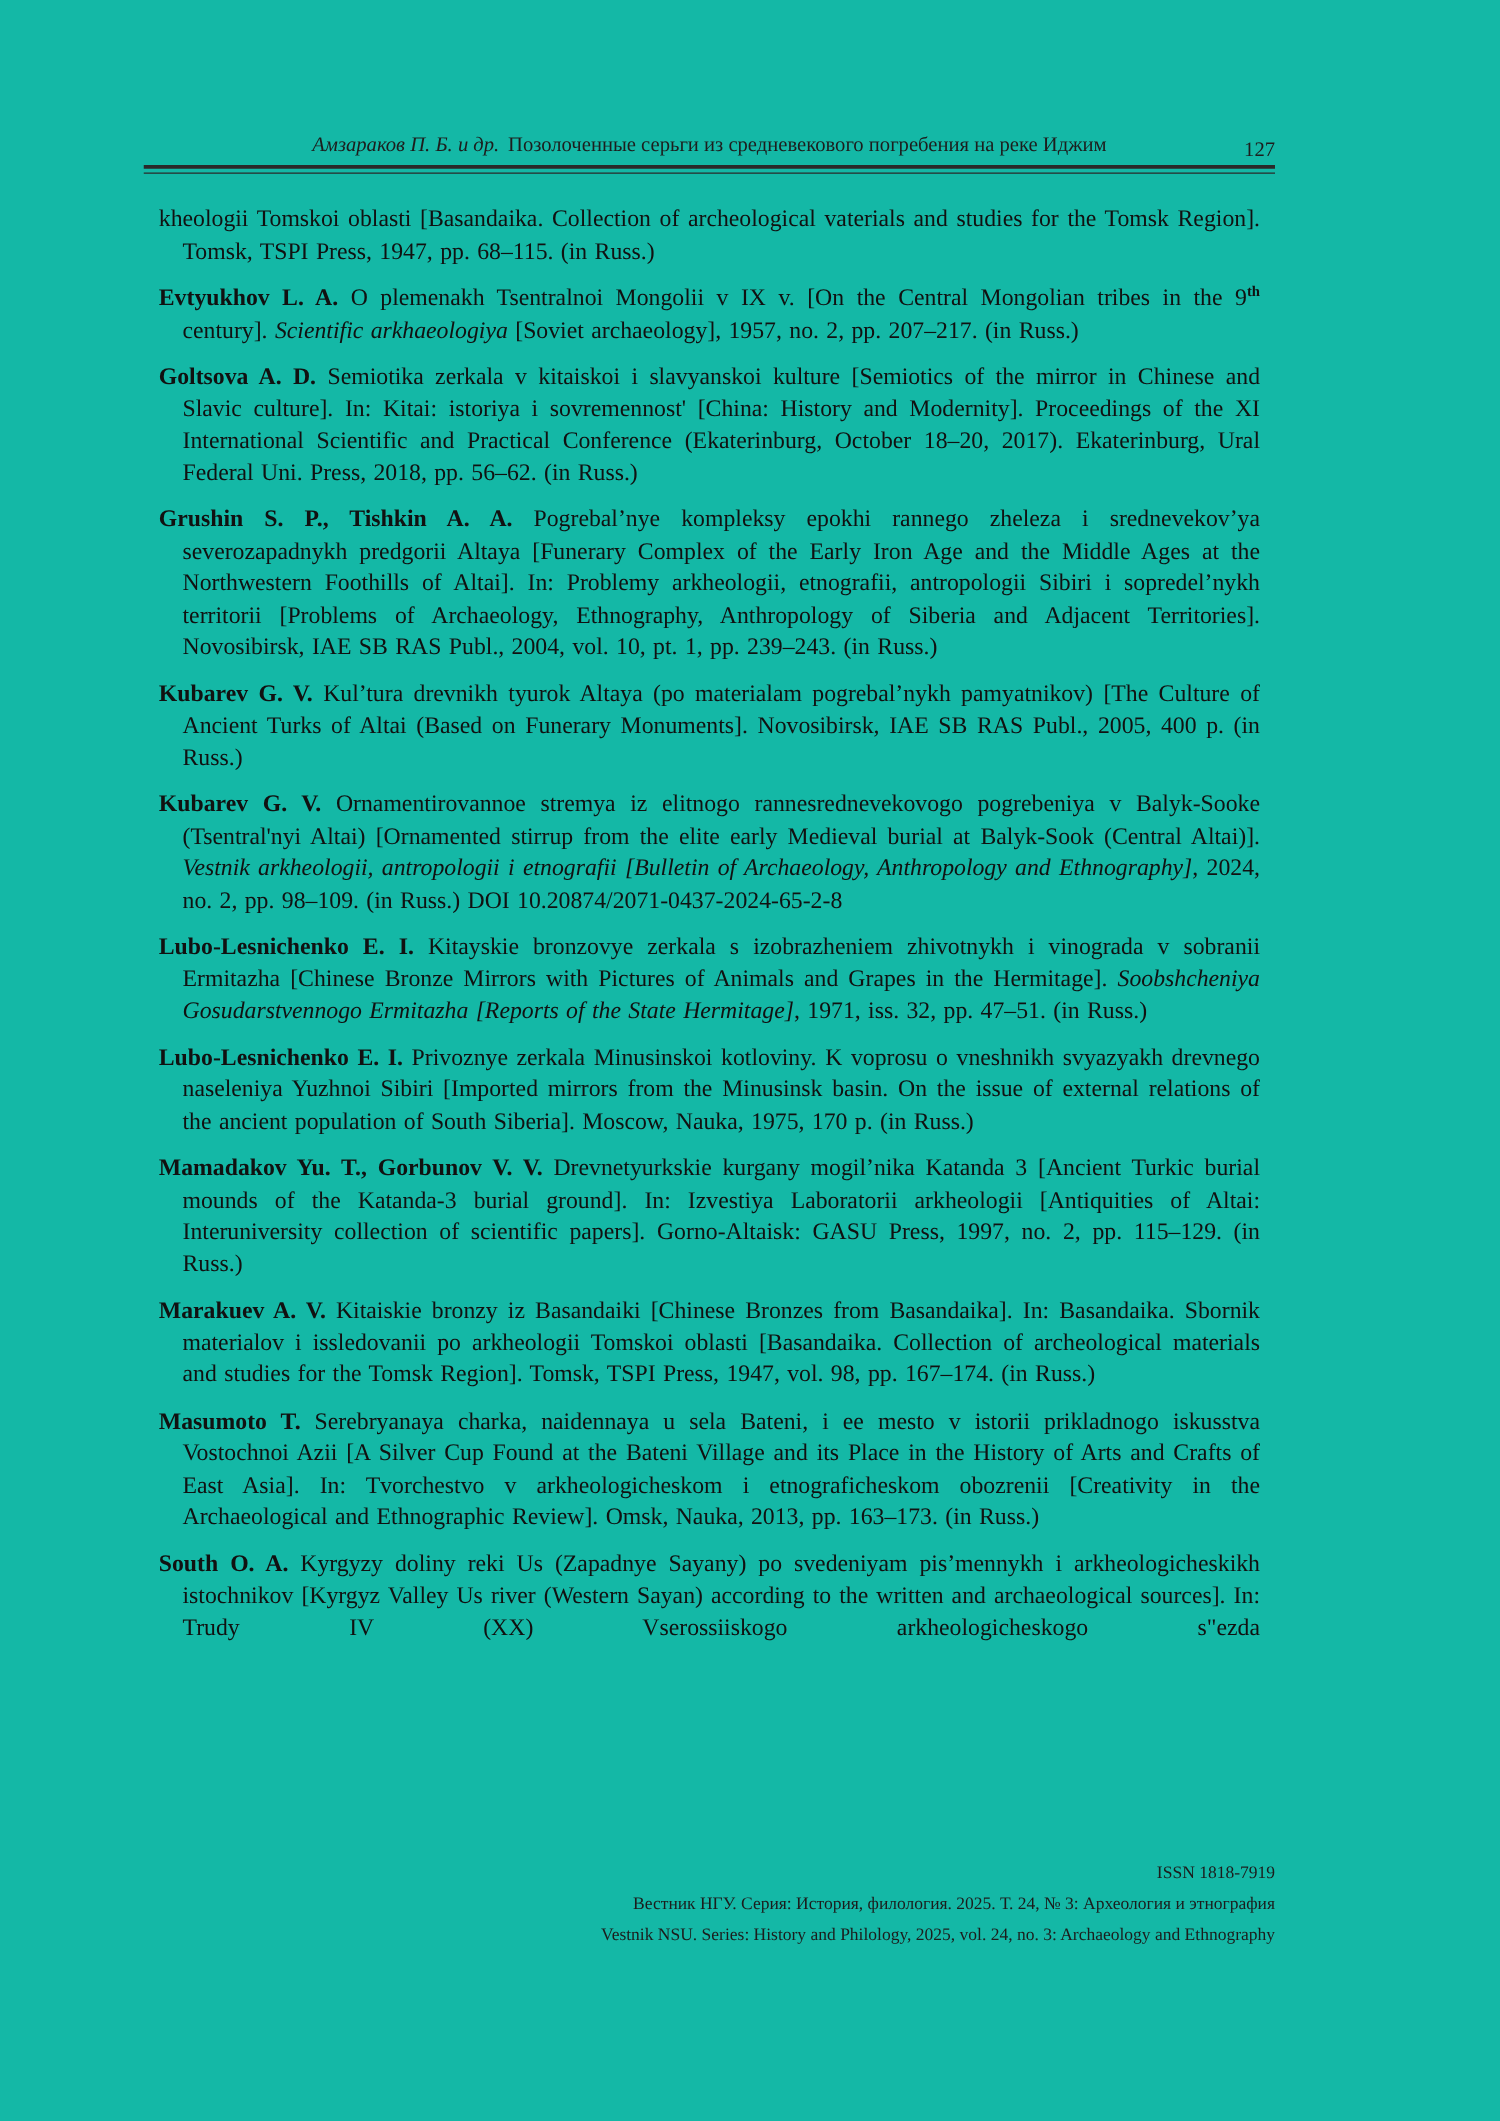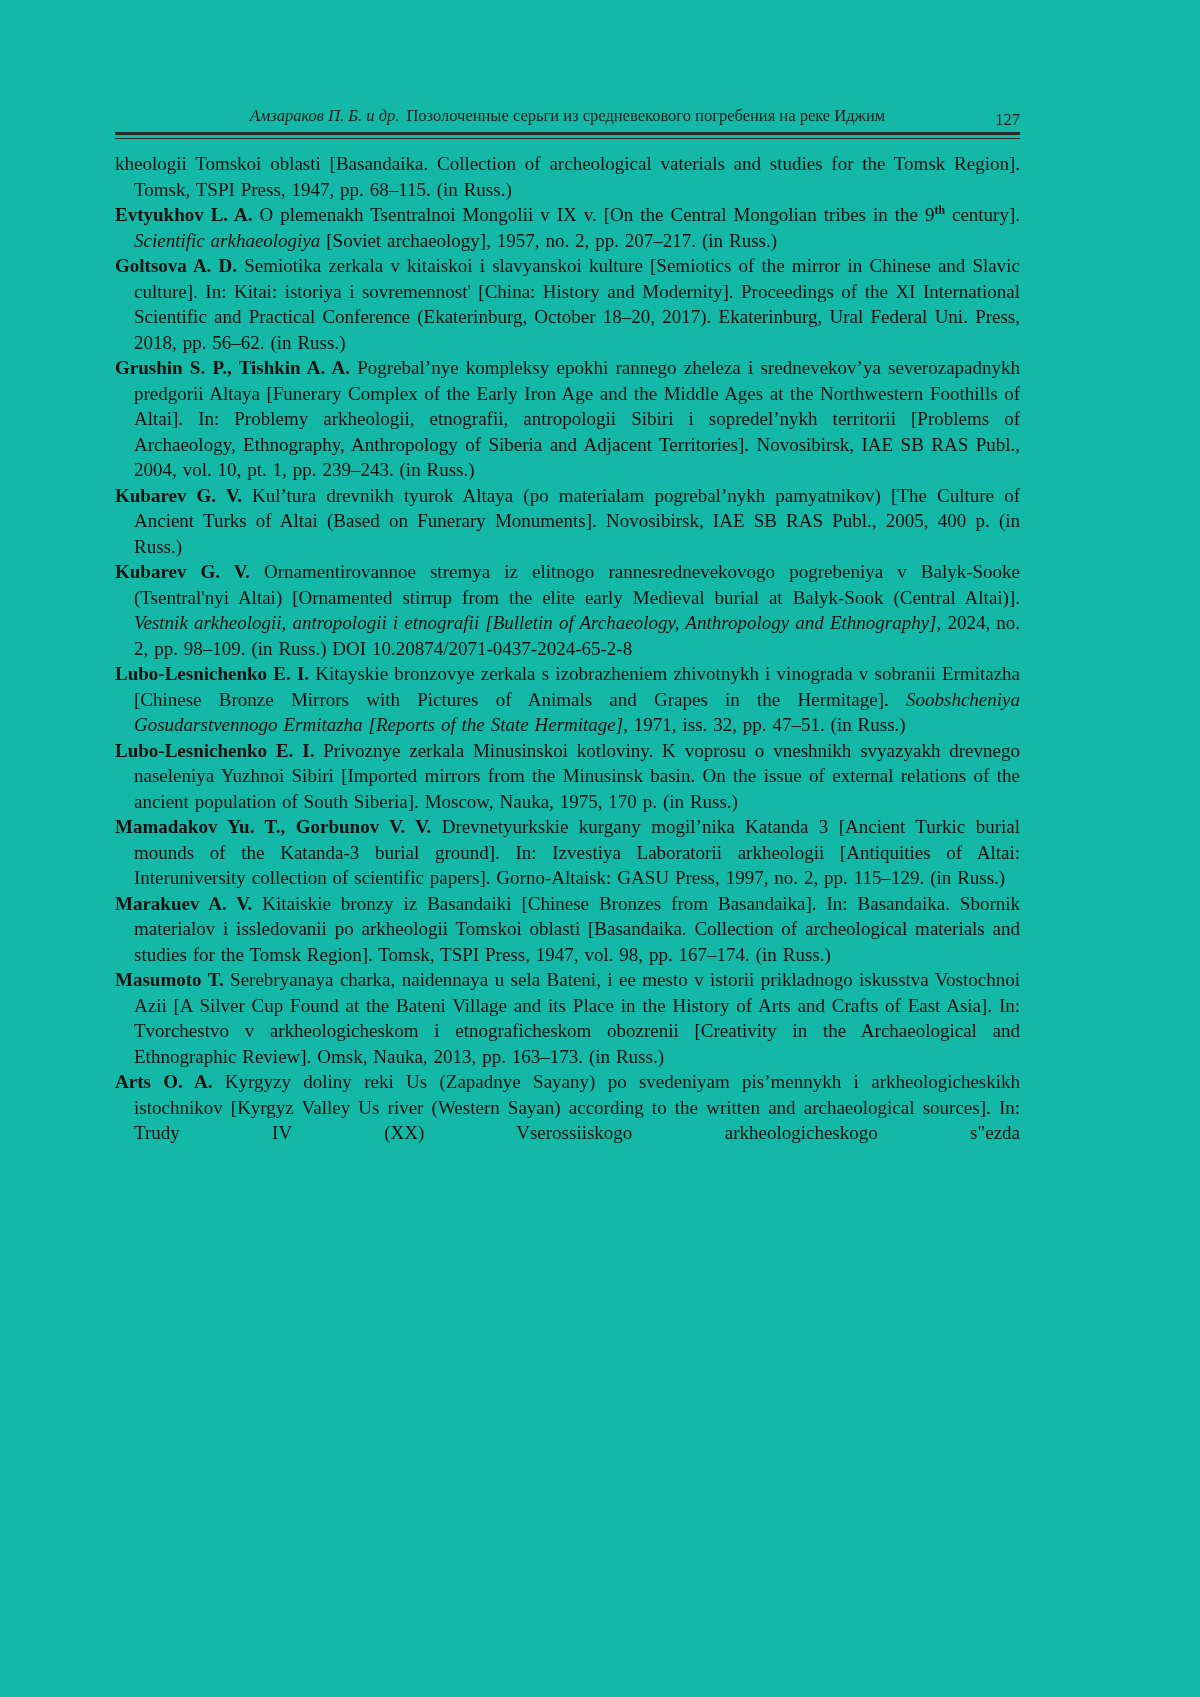--- a/index.html
+++ b/index.html
@@ -38,21 +38,21 @@
   .references {
     position: absolute;
     left: 115px; top: 151px; width: 905px;
     font-size: 19px;
     line-height: 25.5px;
     text-align: justify;
     word-spacing: 0.06em;
     color: #111111;
   }
   .ref {
-    margin: 0;
+    margin: 12px;
     padding-left: 19px;
     text-indent: -19px;
   }
   .ref.continues { text-align-last: justify; }
   .seg-bold { font-weight: bold; }
   .seg-italic { font-style: italic; }
   .seg-sup {
     vertical-align: super;
     font-size: 0.62em;
     line-height: 0;
@@ -84,17 +84,22 @@
       <p class="ref"><span class="seg-bold">Evtyukhov L. A. </span><span>O plemenakh Tsentralnoi Mongolii v IX v. [On the Central Mongolian tribes in the 9</span><span class="seg-sup">th</span><span> century]. </span><span class="seg-italic">Scientific arkhaeologiya</span><span> [Soviet archaeology], 1957, no. 2, pp. 207–217. (in Russ.)</span></p>
       <p class="ref"><span class="seg-bold">Goltsova A. D. </span><span>Semiotika zerkala v kitaiskoi i slavyanskoi kulture [Semiotics of the mirror in Chinese and Slavic culture]. In: Kitai: istoriya i sovremennost' [China: History and Modernity]. Proceedings of the XI International Scientific and Practical Conference (Ekaterinburg, October 18–20, 2017). Ekaterinburg, Ural Federal Uni. Press, 2018, pp. 56–62. (in Russ.)</span></p>
       <p class="ref"><span class="seg-bold">Grushin S. P., Tishkin A. A. </span><span>Pogrebal’nye kompleksy epokhi rannego zheleza i srednevekov’ya severozapadnykh predgorii Altaya [Funerary Complex of the Early Iron Age and the Middle Ages at the Northwestern Foothills of Altai]. In: Problemy arkheologii, etnografii, antropologii Sibiri i sopredel’nykh territorii [Problems of Archaeology, Ethnography, Anthropology of Siberia and Adjacent Territories]. Novosibirsk, IAE SB RAS Publ., 2004, vol. 10, pt. 1, pp. 239–243. (in Russ.)</span></p>
       <p class="ref"><span class="seg-bold">Kubarev G. V. </span><span>Kul’tura drevnikh tyurok Altaya (po materialam pogrebal’nykh pamyatnikov) [The Culture of Ancient Turks of Altai (Based on Funerary Monuments]. Novosibirsk, IAE SB RAS Publ., 2005, 400 p. (in Russ.)</span></p>
       <p class="ref"><span class="seg-bold">Kubarev G. V. </span><span>Ornamentirovannoe stremya iz elitnogo rannesrednevekovogo pogrebeniya v Balyk-Sooke (Tsentral'nyi Altai) [Ornamented stirrup from the elite early Medieval burial at Balyk-Sook (Central Altai)]. </span><span class="seg-italic">Vestnik arkheologii, antropologii i etnografii [Bulletin of Archaeology, Anthropology and Ethnography]</span><span>, 2024, no. 2, pp. 98–109. (in Russ.) DOI 10.20874/2071-0437-2024-65-2-8</span></p>
       <p class="ref"><span class="seg-bold">Lubo-Lesnichenko E. I. </span><span>Kitayskie bronzovye zerkala s izobrazheniem zhivotnykh i vinograda v sobranii Ermitazha [Chinese Bronze Mirrors with Pictures of Animals and Grapes in the Hermitage]. </span><span class="seg-italic">Soobshcheniya Gosudarstvennogo Ermitazha [Reports of the State Hermitage]</span><span>, 1971, iss. 32, pp. 47–51. (in Russ.)</span></p>
       <p class="ref"><span class="seg-bold">Lubo-Lesnichenko E. I. </span><span>Privoznye zerkala Minusinskoi kotloviny. K voprosu o vneshnikh svyazyakh drevnego naseleniya Yuzhnoi Sibiri [Imported mirrors from the Minusinsk basin. On the issue of external relations of the ancient population of South Siberia]. Moscow, Nauka, 1975, 170 p. (in Russ.)</span></p>
       <p class="ref"><span class="seg-bold">Mamadakov Yu. T., Gorbunov V. V. </span><span>Drevnetyurkskie kurgany mogil’nika Katanda 3 [Ancient Turkic burial mounds of the Katanda-3 burial ground]. In: Izvestiya Laboratorii arkheologii [Antiquities of Altai: Interuniversity collection of scientific papers]. Gorno-Altaisk: GASU Press, 1997, no. 2, pp. 115–129. (in Russ.)</span></p>
       <p class="ref"><span class="seg-bold">Marakuev A. V. </span><span>Kitaiskie bronzy iz Basandaiki [Chinese Bronzes from Basandaika]. In: Basandaika. Sbornik materialov i issledovanii po arkheologii Tomskoi oblasti [Basandaika. Collection of archeological materials and studies for the Tomsk Region]. Tomsk, TSPI Press, 1947, vol. 98, pp. 167–174. (in Russ.)</span></p>
       <p class="ref"><span class="seg-bold">Masumoto T. </span><span>Serebryanaya charka, naidennaya u sela Bateni, i ee mesto v istorii prikladnogo iskusstva Vostochnoi Azii [A Silver Cup Found at the Bateni Village and its Place in the History of Arts and Crafts of East Asia]. In: Tvorchestvo v arkheologicheskom i etnograficheskom obozrenii [Creativity in the Archaeological and Ethnographic Review]. Omsk, Nauka, 2013, pp. 163–173. (in Russ.)</span></p>
-      <p class="ref continues"><span class="seg-bold">Arts O. A. </span><span>Kyrgyzy doliny reki Us (Zapadnye Sayany) po svedeniyam pis’mennykh i arkheologicheskikh istochnikov [Kyrgyz Valley Us river (Western Sayan) according to the written and archaeological sources]. In: Trudy IV (XX) Vserossiiskogo arkheologicheskogo s"ezda</span></p>
+      <p class="ref continues"><span class="seg-bold">South O. A. </span><span>Kyrgyzy doliny reki Us (Zapadnye Sayany) po svedeniyam pis’mennykh i arkheologicheskikh istochnikov [Kyrgyz Valley Us river (Western Sayan) according to the written and archaeological sources]. In: Trudy IV (XX) Vserossiiskogo arkheologicheskogo s"ezda</span></p>
     </main>
 
+  <footer class="page-footer">
+    <div>ISSN 1818-7919</div>
+    <div>Вестник НГУ. Серия: История, филология. 2025. Т. 24, № 3: Археология и этнография</div>
+    <div>Vestnik NSU. Series: History and Philology, 2025, vol. 24, no. 3: Archaeology and Ethnography</div>
+  </footer>
 
 </div>
 
 </body></html>

